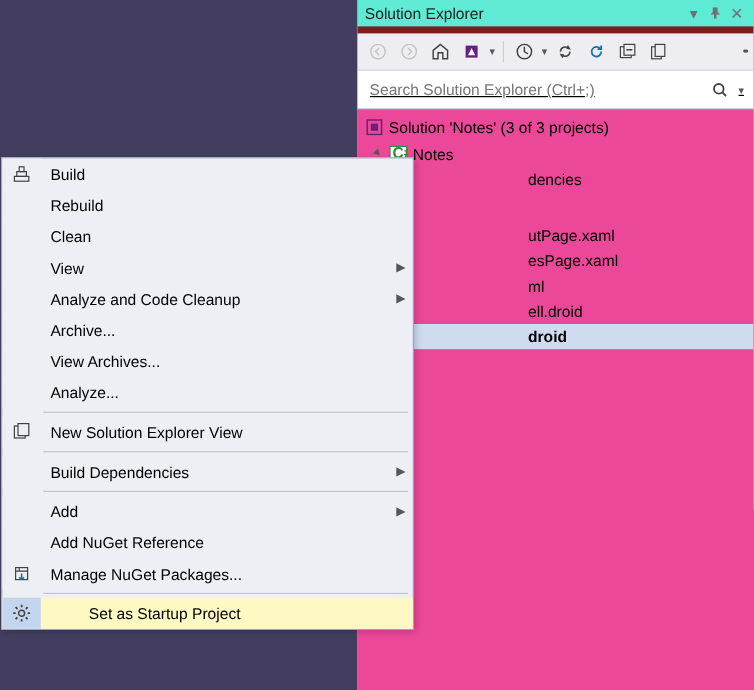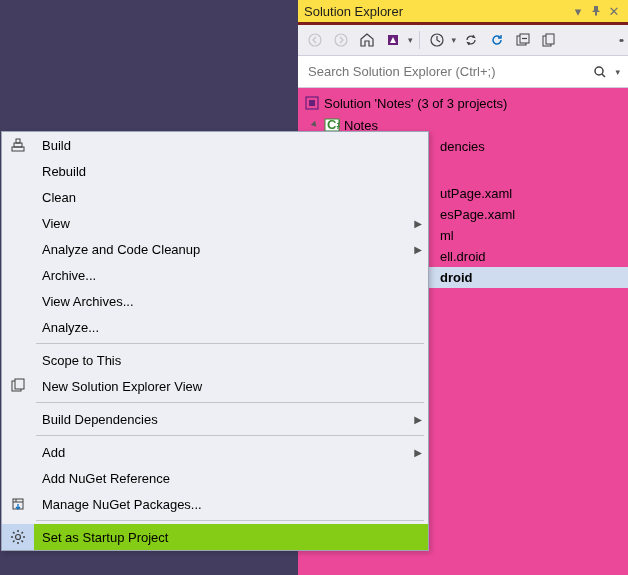--- a/index.html
+++ b/index.html
@@ -1,43 +1,43 @@
 <!DOCTYPE html>
 <html><head>
   <meta charset="utf-8">
   <style>
     * { margin: 0; padding: 0; box-sizing: border-box; font-family: "Segoe UI", Tahoma, sans-serif; font-size: 13px; }
     body { width: 628px; height: 575px; background: #433e60; position: relative; overflow: hidden; }
     
     .solution-panel { position: absolute; right: 0; top: 0; width: 330px; height: 575px; background: #fff; display: flex; flex-direction: column; }
-    .panel-title { background: #fde047; color: #1e1e1e; padding: 3px 6px; display: flex; align-items: center; justify-content: space-between; border-bottom: 3px solid #7f1d1d; }
+    .panel-title { background: #5eead4; color: #1e1e1e; padding: 3px 6px; display: flex; align-items: center; justify-content: space-between; border-bottom: 6px solid #7f1d1d; }
     .panel-title-text { flex: 1; }
     .panel-title-icons { display: flex; gap: 2px; }
     .panel-title-icons span { width: 16px; height: 16px; display: flex; align-items: center; justify-content: center; color: #717171; cursor: pointer; }
     
     .toolbar { background: #eeeef2; padding: 4px 6px; display: flex; align-items: center; gap: 4px; border-bottom: 1px solid #cccedb; }
     .toolbar-btn { width: 22px; height: 22px; display: flex; align-items: center; justify-content: center; cursor: pointer; }
     .toolbar-btn.disabled { opacity: 0.4; cursor: default; }
     .toolbar-sep { width: 1px; height: 18px; background: #cccedb; margin: 0 2px; }
     
-    .search-box { padding: 2px; background: #fff; border-bottom: 1px solid #cccedb; display: flex; align-items: center; }
+    .search-box { padding: 2px; background: #fff; border-bottom: 1px solid #cccedb; display: flex; align-items: center; text-decoration: underline; }
     .search-input { flex: 1; border: none; outline: none; padding: 6px 8px; color: #888; }
     .search-icon { padding: 0 8px; color: #717171; }
     
     .tree { flex: 1; background: #ec4899; overflow: auto; padding-top: 4px; }
     .tree-row { display: flex; align-items: center; padding: 3px 4px; white-space: nowrap; }
     .tree-row.selected { background: #cfdcf0; }
     .tree-row.bold { font-weight: 700; }
     .expander { width: 14px; height: 14px; display: inline-flex; align-items: center; justify-content: center; margin-right: 2px; color: #595959; }
     .tree-icon { width: 16px; height: 16px; margin-right: 4px; display: inline-flex; align-items: center; justify-content: center; }
     .indent { display: inline-block; }
     
-    .context-menu { position: absolute; left: 1px; top: 131px; width: 428px; background: #eeeff4; border: 1px solid #9ba7b7; box-shadow: 2px 2px 6px rgba(0,0,0,0.2); z-index: 100; }
+    .context-menu { position: absolute; left: 1px; top: 131px; width: 344px; background: #eeeff4; border: 1px solid #9ba7b7; box-shadow: 2px 2px 6px rgba(0,0,0,0.2); z-index: 100; }
     .menu-item { display: flex; align-items: center; padding: 0; height: 26px; cursor: pointer; }
-    .menu-item.highlighted { background: #84cc16; }
+    .menu-item.highlighted { background: #fef9c3; gap: 32px; }
     .menu-icon-col { width: 32px; height: 100%; display: flex; align-items: center; justify-content: center; background: #eeeff4; }
     .menu-item.highlighted .menu-icon-col { background: #c4d6ef; }
     .menu-label { flex: 1; padding: 0 8px; }
     .menu-arrow { width: 20px; text-align: center; color: #555; font-size: 10px; }
     .menu-sep { height: 1px; background: #c2c6cc; margin: 3px 4px 3px 34px; }
     
     svg { display: block; }
   </style>
 </head>
 <body>
@@ -216,24 +216,20 @@
   <div class="menu-item">
       <div class="menu-icon-col"></div>
       <span class="menu-label">View Archives...</span>
     </div>
   <div class="menu-item">
       <div class="menu-icon-col"></div>
       <span class="menu-label">Analyze...</span>
     </div>
   <div class="menu-sep"></div>
   <div class="menu-item">
-      <div class="menu-icon-col"></div>
-      <span class="menu-label">Scope to This</span>
-    </div>
-  <div class="menu-item">
     <div class="menu-icon-col">
       <svg width="16" height="16" viewBox="0 0 16 16">
           <rect x="2" y="3" width="9" height="10" fill="none" stroke="#414141"></rect>
           <rect x="5" y="1" width="9" height="10" fill="#eeeff4" stroke="#414141"></rect>
         </svg>
     </div>
     <span class="menu-label">New Solution Explorer View</span>
   </div>
   <div class="menu-sep"></div>
   <div class="menu-item">

